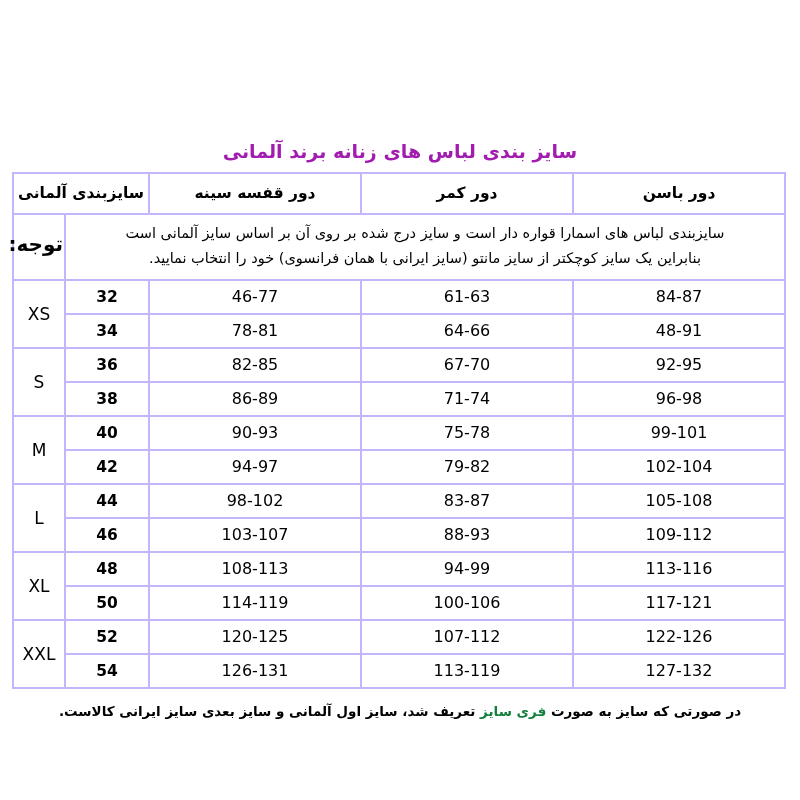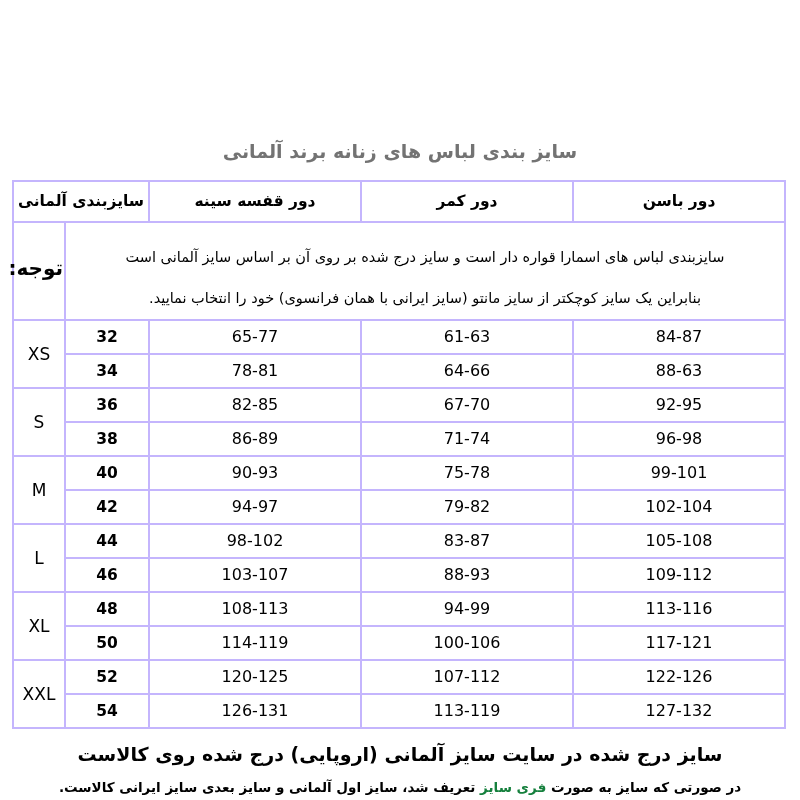--- a/index.html
+++ b/index.html
@@ -25,22 +25,22 @@
   }
   .spacer-top {
     height: 140px;
     flex: none;
   }
   .title {
     text-align: center;
     font-size: 19px;
     font-weight: bold;
     letter-spacing: 0;
-    margin: 0 0 18px 0;
-    color: #737373;
+    margin: 0 0 10px 0;
+    color: #a21caf;
   }
   table.sizechart {
     width: 772px;
     margin: 0 auto;
     border-collapse: collapse;
     table-layout: fixed;
     border: 2px solid #000;
   }
   table.sizechart td, table.sizechart th {
     border: 2px solid #c4b5fd;
@@ -57,21 +57,20 @@
   .note-label {
     font-weight: bold;
     font-size: 20px;
     white-space: nowrap;
     width: 56px;
     vertical-align: middle;
     padding-bottom: 6px;
   }
   .note-line {
     display: block;
-    margin-top: 16px;
   }
   thead.colhead th {
     font-size: 15.5px;
     font-weight: bold;
     padding: 6px 2px 7px 2px;
     height: 26px;
   }
   tbody.rows td {
     font-size: 16px;
     padding: 3.5px 2px;
@@ -147,26 +146,26 @@
         <th>دور باسن</th>
         <th>دور کمر</th>
         <th>دور قفسه سینه</th>
         <th colspan="2">سایزبندی آلمانی</th>
       </tr>
     </thead>
     <tbody class="rows">
       <tr>
         <td>84-87</td>
         <td>61-63</td>
-        <td>65-77</td>
+        <td>46-77</td>
         <td class="num">32</td>
         <td class="group" rowspan="2">XS</td>
       </tr>
       <tr>
-        <td>88-63</td>
+        <td>48-91</td>
         <td>64-66</td>
         <td>78-81</td>
         <td class="num">34</td>
       </tr>
       <tr>
         <td>92-95</td>
         <td>67-70</td>
         <td>82-85</td>
         <td class="num">36</td>
         <td class="group" rowspan="2">S</td>
@@ -226,17 +225,16 @@
       <tr>
         <td>127-132</td>
         <td>113-119</td>
         <td>126-131</td>
         <td class="num">54</td>
       </tr>
     </tbody>
   </table>
 
   <div class="footer">
-    <div class="footer-main">سایز درج شده در سایت سایز آلمانی (اروپایی) درج شده روی کالاست</div>
     <div class="footer-sub"><span>در صورتی که سایز به صورت </span><span class="accent">فری سایز</span><span> تعریف شد، سایز اول آلمانی و سایز بعدی سایز ایرانی کالاست.</span></div>
   </div>
 
 </div>
 
 </body></html>

